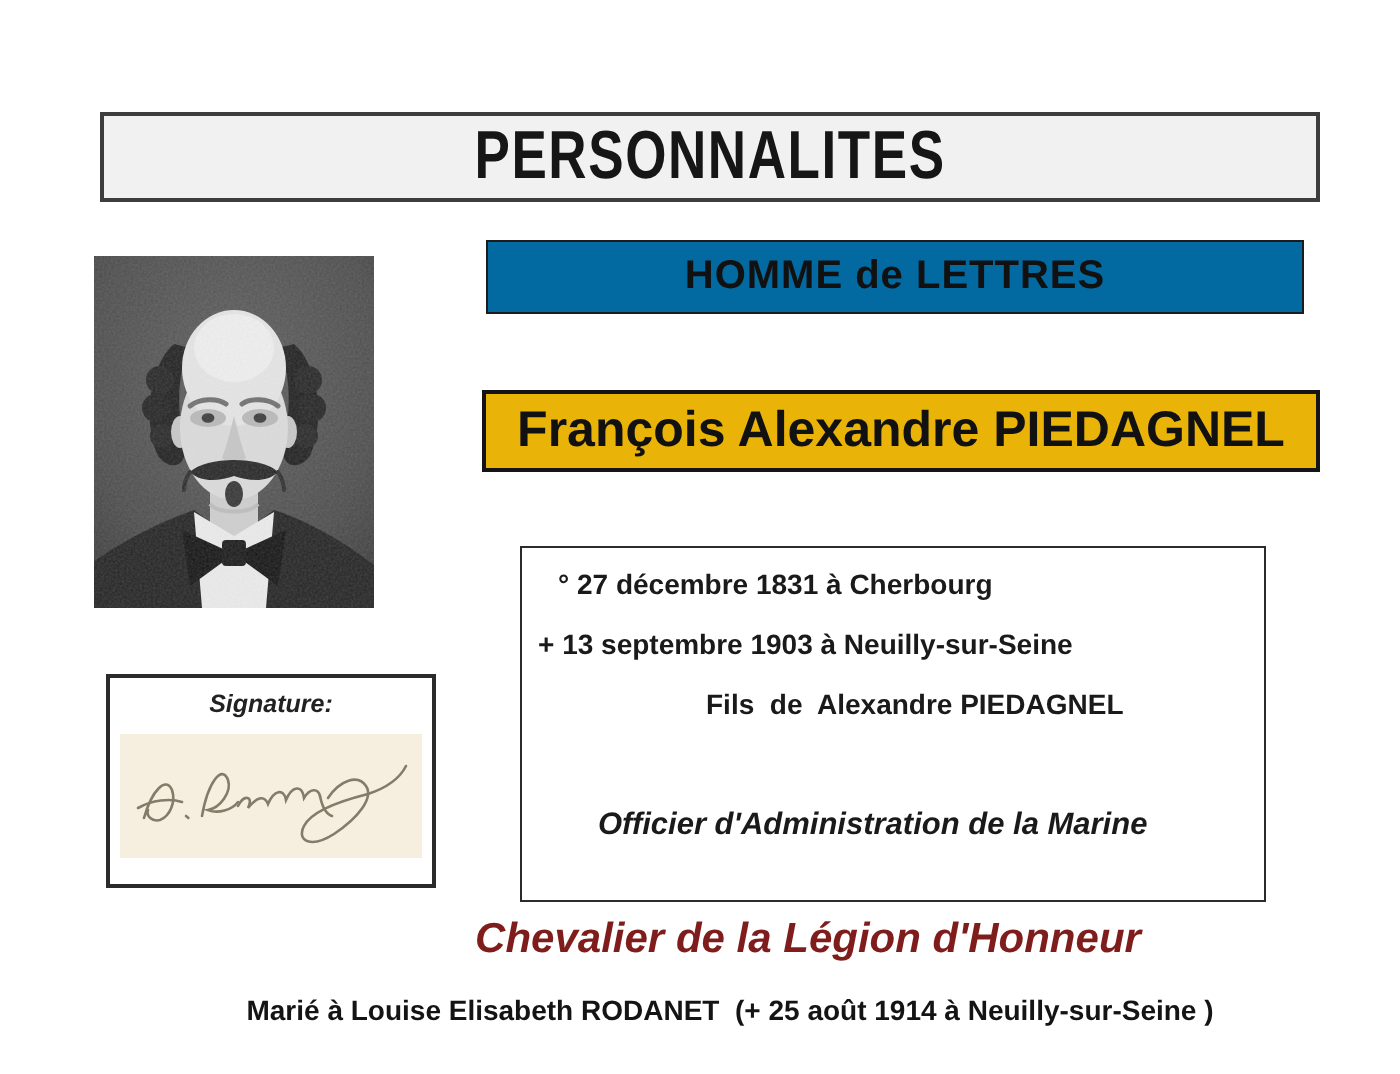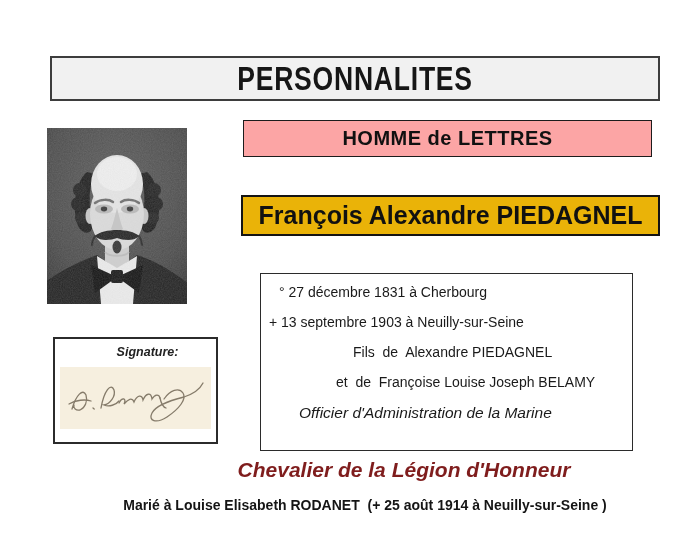--- a/index.html
+++ b/index.html
@@ -20,53 +20,53 @@
     transform:scaleX(0.78);transform-origin:center;
     color:#161616;white-space:nowrap;
   }
 
   
   .photo{left:47px;top:128px;width:140px;height:176px;}
 
   
   .category-box{
     left:243px;top:120px;width:407px;height:35px;
-    background:#fca5a5;border:1.5px solid #1c1c1c;
+    background:#0369a1;border:1.5px solid #1c1c1c;
     display:flex;align-items:center;justify-content:center;
   }
   .category-text{font-weight:bold;font-size:20px;letter-spacing:0.5px;color:#111;white-space:pre;}
 
   
   .name-box{
     left:241px;top:195px;width:415px;height:37px;
     background:#eab308;border:2px solid #141414;
     display:flex;align-items:center;justify-content:center;
   }
   .name-text{font-weight:bold;font-size:25px;color:#111;white-space:nowrap;}
 
   
   .details-box{
     left:260px;top:273px;width:371px;height:176px;
     background:#ffffff;border:1.5px solid #2b2b2b;
   }
-  .d-line{position:absolute;font-weight:normal;font-size:14px;white-space:pre;color:#1a1a1a;}
+  .d-line{position:absolute;font-weight:bold;font-size:14px;white-space:pre;color:#1a1a1a;}
   .d1{left:18px;top:10px;}
   .d2{left:8px;top:40px;}
   .d3{left:60px;top:70px;padding-left:32px;}
   .d4{left:75px;top:100px;}
   .d5{left:38px;top:130px;font-style:italic;font-size:15.5px;}
 
   
   .signature-box{
     left:53px;top:337px;width:161px;height:103px;
     background:#ffffff;border:2px solid #2b2b2b;
   }
   .sig-label{
     position:absolute;top:6px;left:0;width:100%;text-align:center;
-    font-style:italic;font-size:12.5px;font-weight:600;color:#222;padding-left:12px;
+    font-style:italic;font-size:12.5px;font-weight:600;color:#222;
   }
   .sig-image{
     position:absolute;left:5px;top:28px;width:151px;height:62px;
     background:#f6efdf;
   }
 
   
   .honor-line{
     left:404px;top:458px;transform:translateX(-50%);
     font-weight:bold;font-style:italic;font-size:21px;white-space:pre;color:#7f1d1d;
@@ -152,21 +152,20 @@
 </div>
 
 <div class="abs name-box">
   <span class="name-text">François Alexandre PIEDAGNEL</span>
 </div>
 
 <div class="abs details-box">
   <div class="d-line d1">° 27 décembre 1831 à Cherbourg</div>
   <div class="d-line d2">+ 13 septembre 1903 à Neuilly-sur-Seine</div>
   <div class="d-line d3">Fils  de  Alexandre PIEDAGNEL</div>
-  <div class="d-line d4">et  de  Françoise Louise Joseph BELAMY</div>
   <div class="d-line d5">Officier d'Administration de la Marine</div>
 </div>
 
 <div class="abs signature-box">
   <div class="sig-label">Signature:</div>
   <div class="sig-image">
     <svg width="151" height="62" viewBox="0 0 151 62">
       <g stroke="#857b6a" stroke-width="1.3" fill="none" stroke-linecap="round">
         <path d="M12,42 C16,28 23,21 26,28 C28,34 25,41 20,43 C16,44 13,41 14,38"></path>
         <path d="M9,37 C16,33 25,32 31,34"></path>

